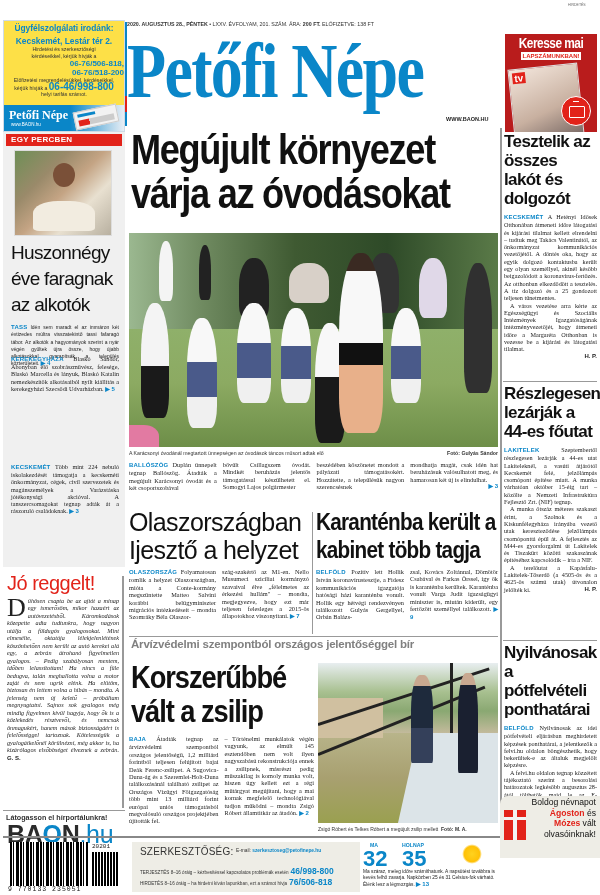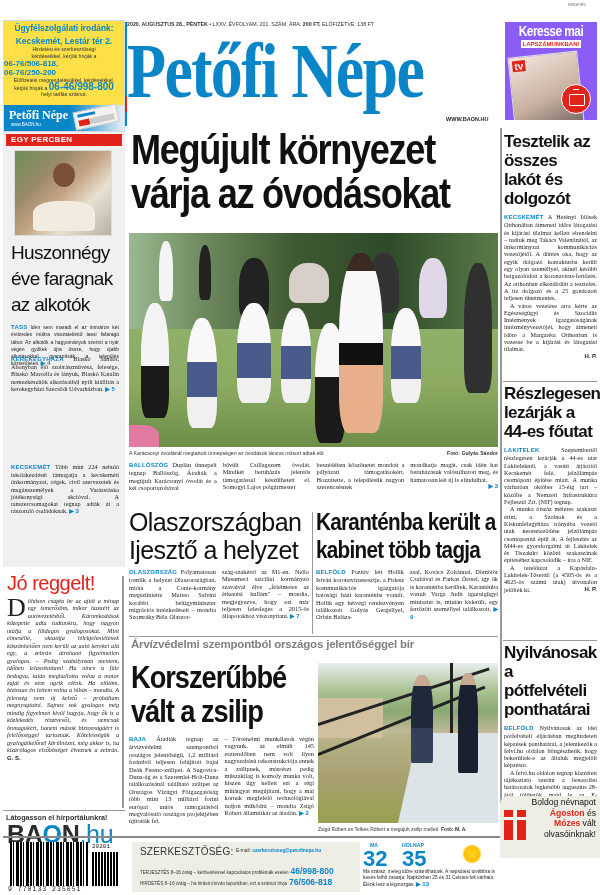--- a/index.html
+++ b/index.html
@@ -8,39 +8,39 @@
 .blue{color:#0a86c8}
 .kicker{font-family:"Liberation Sans",sans-serif;font-weight:bold;color:#0a86c8;font-size:6px;letter-spacing:0.2px}
 .body{font-size:6.3px;line-height:7.4px;text-align:justify;color:#222}
 .arrow{color:#0a86c8;font-family:"Liberation Sans",sans-serif;font-weight:bold;font-size:6px}
 .sig{font-family:"Liberation Sans",sans-serif;font-weight:bold;font-size:6px}
 
 
 #service{left:3px;top:20px;width:122px;height:112px;border:1px solid #cfdbe6;background:#fde047}
 #service .t{font-family:"Liberation Sans",sans-serif;font-weight:bold;color:#0a86c8;font-size:8.4px;text-align:center;line-height:9.5px;margin-top:3px}
 #service .s{font-size:5.2px;text-align:center;color:#333;line-height:6.5px;font-family:"Liberation Sans",sans-serif}
-#service .p{font-family:"Liberation Sans",sans-serif;font-weight:bold;color:#0a86c8;font-size:8px;text-align:left;line-height:9px}
+#service .p{font-family:"Liberation Sans",sans-serif;font-weight:bold;color:#0a86c8;font-size:8px;text-align:right;line-height:9px}
 #service .strip{position:absolute;left:0;right:0;bottom:0;height:26px;background:linear-gradient(90deg,#0a86c8 0,#0a86c8 55%,#e8eef5 100%)}
 #service .strip .logo{color:#fff;font-family:"Liberation Serif",serif;font-weight:bold;font-size:12px;position:absolute;left:5px;top:3px}
 #service .strip .url{color:#fff;font-size:4.5px;position:absolute;left:7px;top:17px;font-family:"Liberation Sans",sans-serif}
 #service .paper{position:absolute;right:6px;top:3px;width:44px;height:18px;background:#f2f2f2;border:1px solid #ccc;transform:rotate(-12deg)}
 #service .paper:before{content:"";position:absolute;left:3px;top:2px;width:18px;height:3px;background:#0a86c8}
 #service .paper:after{content:"";position:absolute;left:3px;top:8px;width:36px;height:6px;background:linear-gradient(90deg,#e2231a 0,#e2231a 30%,#ccc 30%)}
 
 
 #dateline{left:127px;top:21px;font-family:"Liberation Sans",sans-serif;font-size:5.3px;color:#333;white-space:nowrap}
 #dateline b{font-weight:bold}
 #masthead{left:127px;top:28px;font-family:"Liberation Serif",serif;font-size:78px;line-height:86px;color:#0a86c8;font-weight:bold;letter-spacing:-2px;transform:scaleX(0.82);transform-origin:left top;white-space:nowrap}
 #weburl{left:446px;top:116px;font-family:"Liberation Sans",sans-serif;font-weight:bold;font-size:5.5px;color:#222}
 #bluebar{left:125px;top:22px;width:2px;height:104px;background:#0a86c8}
 #redbar{left:125px;top:96px;width:2px;height:16px;background:#e2231a}
 
 
 #ad-label{left:568px;top:3px;font-size:3.5px;color:#666;font-family:"Liberation Sans",sans-serif}
-#ad{left:505px;top:22px;width:92px;height:98px;background:#8b5cf6;overflow:hidden}
+#ad{left:505px;top:34px;width:92px;height:98px;background:#b91c1c;overflow:hidden}
 #ad .h1{color:#fff;font-family:"Liberation Sans",sans-serif;font-weight:bold;font-size:14px;letter-spacing:-0.6px;text-align:center;margin-top:1px;transform:scaleX(0.85)}
 #ad .h2{background:#fff;color:#e2231a;font-family:"Liberation Sans",sans-serif;font-weight:bold;font-size:6px;text-align:center;width:60px;margin:1px auto 0 auto;padding:1px 0}
 #ad .mag{position:absolute;left:6px;top:32px;width:70px;height:72px;background:linear-gradient(160deg,#f3e6dc 0,#c8b0a0 60%,#7a6a66 100%);transform:rotate(-6deg);border:1px solid #ddd}
 #ad .mag .tv{position:absolute;left:3px;top:3px;color:#fff;background:#e2231a;font-family:"Liberation Sans",sans-serif;font-weight:bold;font-size:10px;padding:0 2px}
 #ad .tvicon{position:absolute;right:6px;bottom:6px;width:30px;height:30px;border-radius:50%;background:#e2231a;border:1.5px solid #fff}
 #ad .tvicon:after{content:"";position:absolute;left:7px;top:9px;width:14px;height:10px;border:1.5px solid #fff;border-radius:1px}
 #ad .tvicon:before{content:"";position:absolute;left:11px;top:4px;width:6px;height:6px;border-top:1.5px solid #fff;transform:rotate(0)}
 
 
 #leftcol{left:3px;top:132px;width:122px;height:435px;background:#f0f0f0}
@@ -114,21 +114,21 @@
 </style>
 </head>
 <body>
 
 <div id="service" class="abs">
   <div class="t">Ügyfélszolgálati irodánk:</div>
   <div class="t">Kecskemét, Lestár tér 2.</div>
   <div class="s">Hirdetési és szerkesztőségi</div>
   <div class="s">kérdéseikkel, kérjük hívják a</div>
   <div class="p">06-76/506-818,</div>
-  <div class="p">06-76/250-200</div>
+  <div class="p">06-76/518-200</div>
   <div class="s">Előfizetési megrendelésükkel, kérdéseikkel,</div>
   <div class="s"><span>kérjük hívják a</span> <b class="blue" style="font-size:10px">06-46/998-800</b></div>
   <div class="s">helyi tarifás számot.</div>
   <div class="strip">
     <div class="logo">Petőfi Népe</div>
     <div class="url">www.BAON.hu</div>
     <div class="paper"></div>
   </div>
 </div>
 

